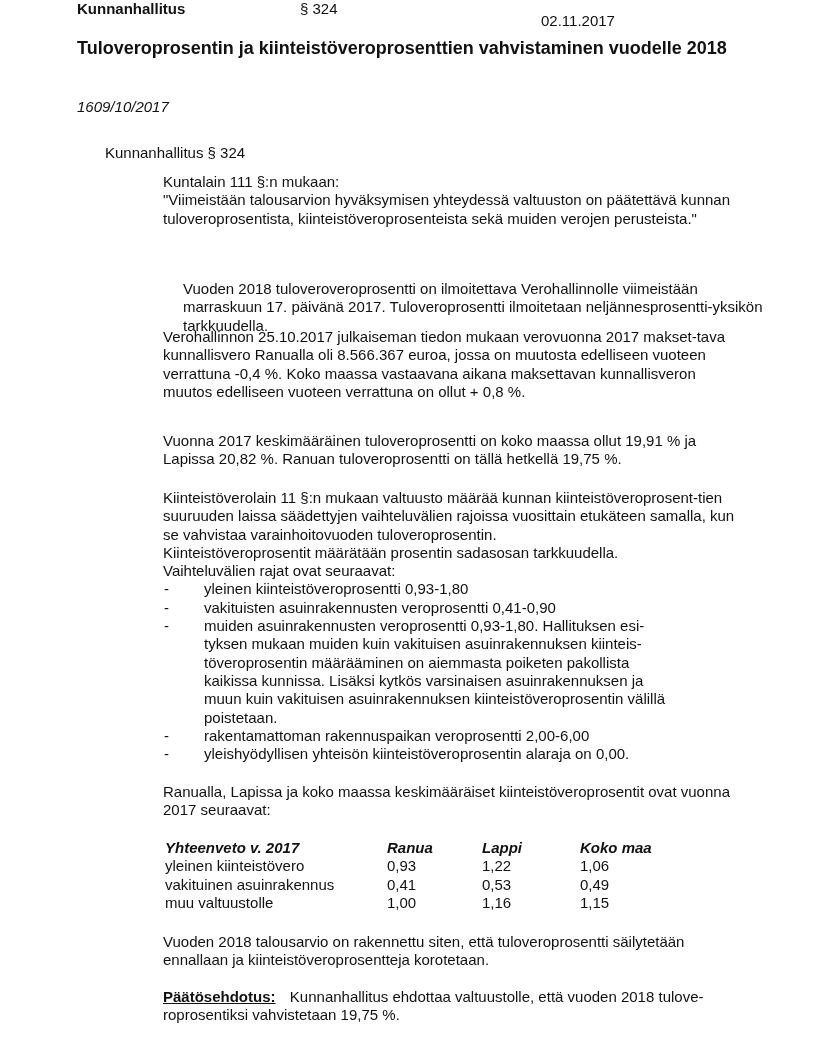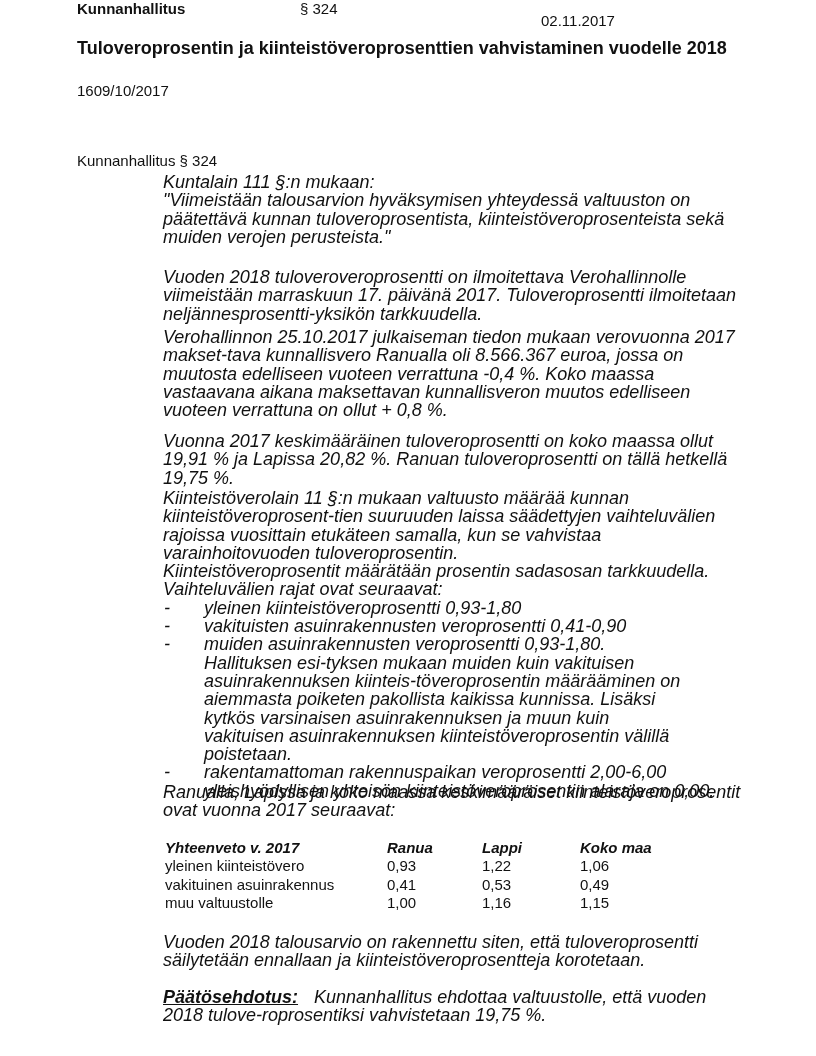--- a/index.html
+++ b/index.html
@@ -8,21 +8,21 @@
     font-family: "Liberation Sans", sans-serif; color: #111111;
   }
   .abs { position: absolute; }
   .hdr { top: 0; font-size: 15px; line-height: 18px; }
   .title {
     left: 77px; top: 37px; width: 700px;
     font-size: 18px; font-weight: bold; line-height: 22px;
   }
   .meta { left: 77px; font-size: 15px; line-height: 18px; }
   .body-block {
-    left: 163px; width: 580px; font-size: 18px; line-height: 18.3px; font-style: italic;
+    left: 163px; width: 580px; font-size: 15px; line-height: 18.3px;
   }
   .body-block p { margin: 0; }
   .list { margin: 0; padding: 0; list-style: none; }
   .list li { position: relative; padding-left: 41px; }
   .list li .dash { position: absolute; left: 1px; top: 0; }
   table.summary { border-collapse: collapse; font-size: 15px; }
   table.summary td, table.summary th {
     padding: 0; line-height: 18.3px; text-align: left; vertical-align: top;
   }
   table.summary th { font-weight: bold; font-style: italic; }
@@ -31,29 +31,29 @@
 </style>
 </head>
 <body>
 
 <div class="abs hdr" style="left:77px;font-weight:bold;">Kunnanhallitus</div>
 <div class="abs hdr" style="left:300px;">§ 324</div>
 <div class="abs hdr" style="left:541px;margin-top:12px;">02.11.2017</div>
 
 <div class="abs title">Tuloveroprosentin ja kiinteistöveroprosenttien vahvistaminen vuodelle 2018</div>
 
-<div class="abs meta" style="top:82px;">1609/10/2017</div>
-<div class="abs meta" style="top:152px;">Kunnanhallitus § 324</div>
+<div class="abs meta" style="top:98px;font-style:italic;">1609/10/2017</div>
+<div class="abs meta" style="top:144px;margin-left:28px;">Kunnanhallitus § 324</div>
 
 <div class="abs body-block" style="top:173px;">
   <p>Kuntalain 111 §:n mukaan:</p>
   <p>"Viimeistään talousarvion hyväksymisen yhteydessä valtuuston on päätettävä kunnan tuloveroprosentista, kiinteistöveroprosenteista sekä muiden verojen perusteista."</p>
 </div>
 
-<div class="abs body-block" style="top:268px;">Vuoden 2018 tuloveroveroprosentti on ilmoitettava Verohallinnolle viimeistään marraskuun 17. päivänä 2017. Tuloveroprosentti ilmoitetaan neljännesprosentti-yksikön tarkkuudella.</div>
+<div class="abs body-block" style="top:280px;margin-left:20px;">Vuoden 2018 tuloveroveroprosentti on ilmoitettava Verohallinnolle viimeistään marraskuun 17. päivänä 2017. Tuloveroprosentti ilmoitetaan neljännesprosentti-yksikön tarkkuudella.</div>
 
 <div class="abs body-block" style="top:328px;">Verohallinnon 25.10.2017 julkaiseman tiedon mukaan verovuonna 2017 makset-tava kunnallisvero Ranualla oli 8.566.367 euroa, jossa on muutosta edelliseen vuoteen verrattuna -0,4 %. Koko maassa vastaavana aikana maksettavan kunnallisveron muutos edelliseen vuoteen verrattuna on ollut + 0,8 %.</div>
 
 <div class="abs body-block" style="top:432px;">Vuonna 2017 keskimääräinen tuloveroprosentti on koko maassa ollut 19,91 % ja Lapissa 20,82 %. Ranuan tuloveroprosentti on tällä hetkellä 19,75 %.</div>
 
 <div class="abs body-block" style="top:489px;">
   <p>Kiinteistöverolain 11 §:n mukaan valtuusto määrää kunnan kiinteistöveroprosent-tien suuruuden laissa säädettyjen vaihteluvälien rajoissa vuosittain etukäteen samalla, kun se vahvistaa varainhoitovuoden tuloveroprosentin.</p>
   <p>Kiinteistöveroprosentit määrätään prosentin sadasosan tarkkuudella.</p>
   <p>Vaihteluvälien rajat ovat seuraavat:</p>
   <ul class="list">

